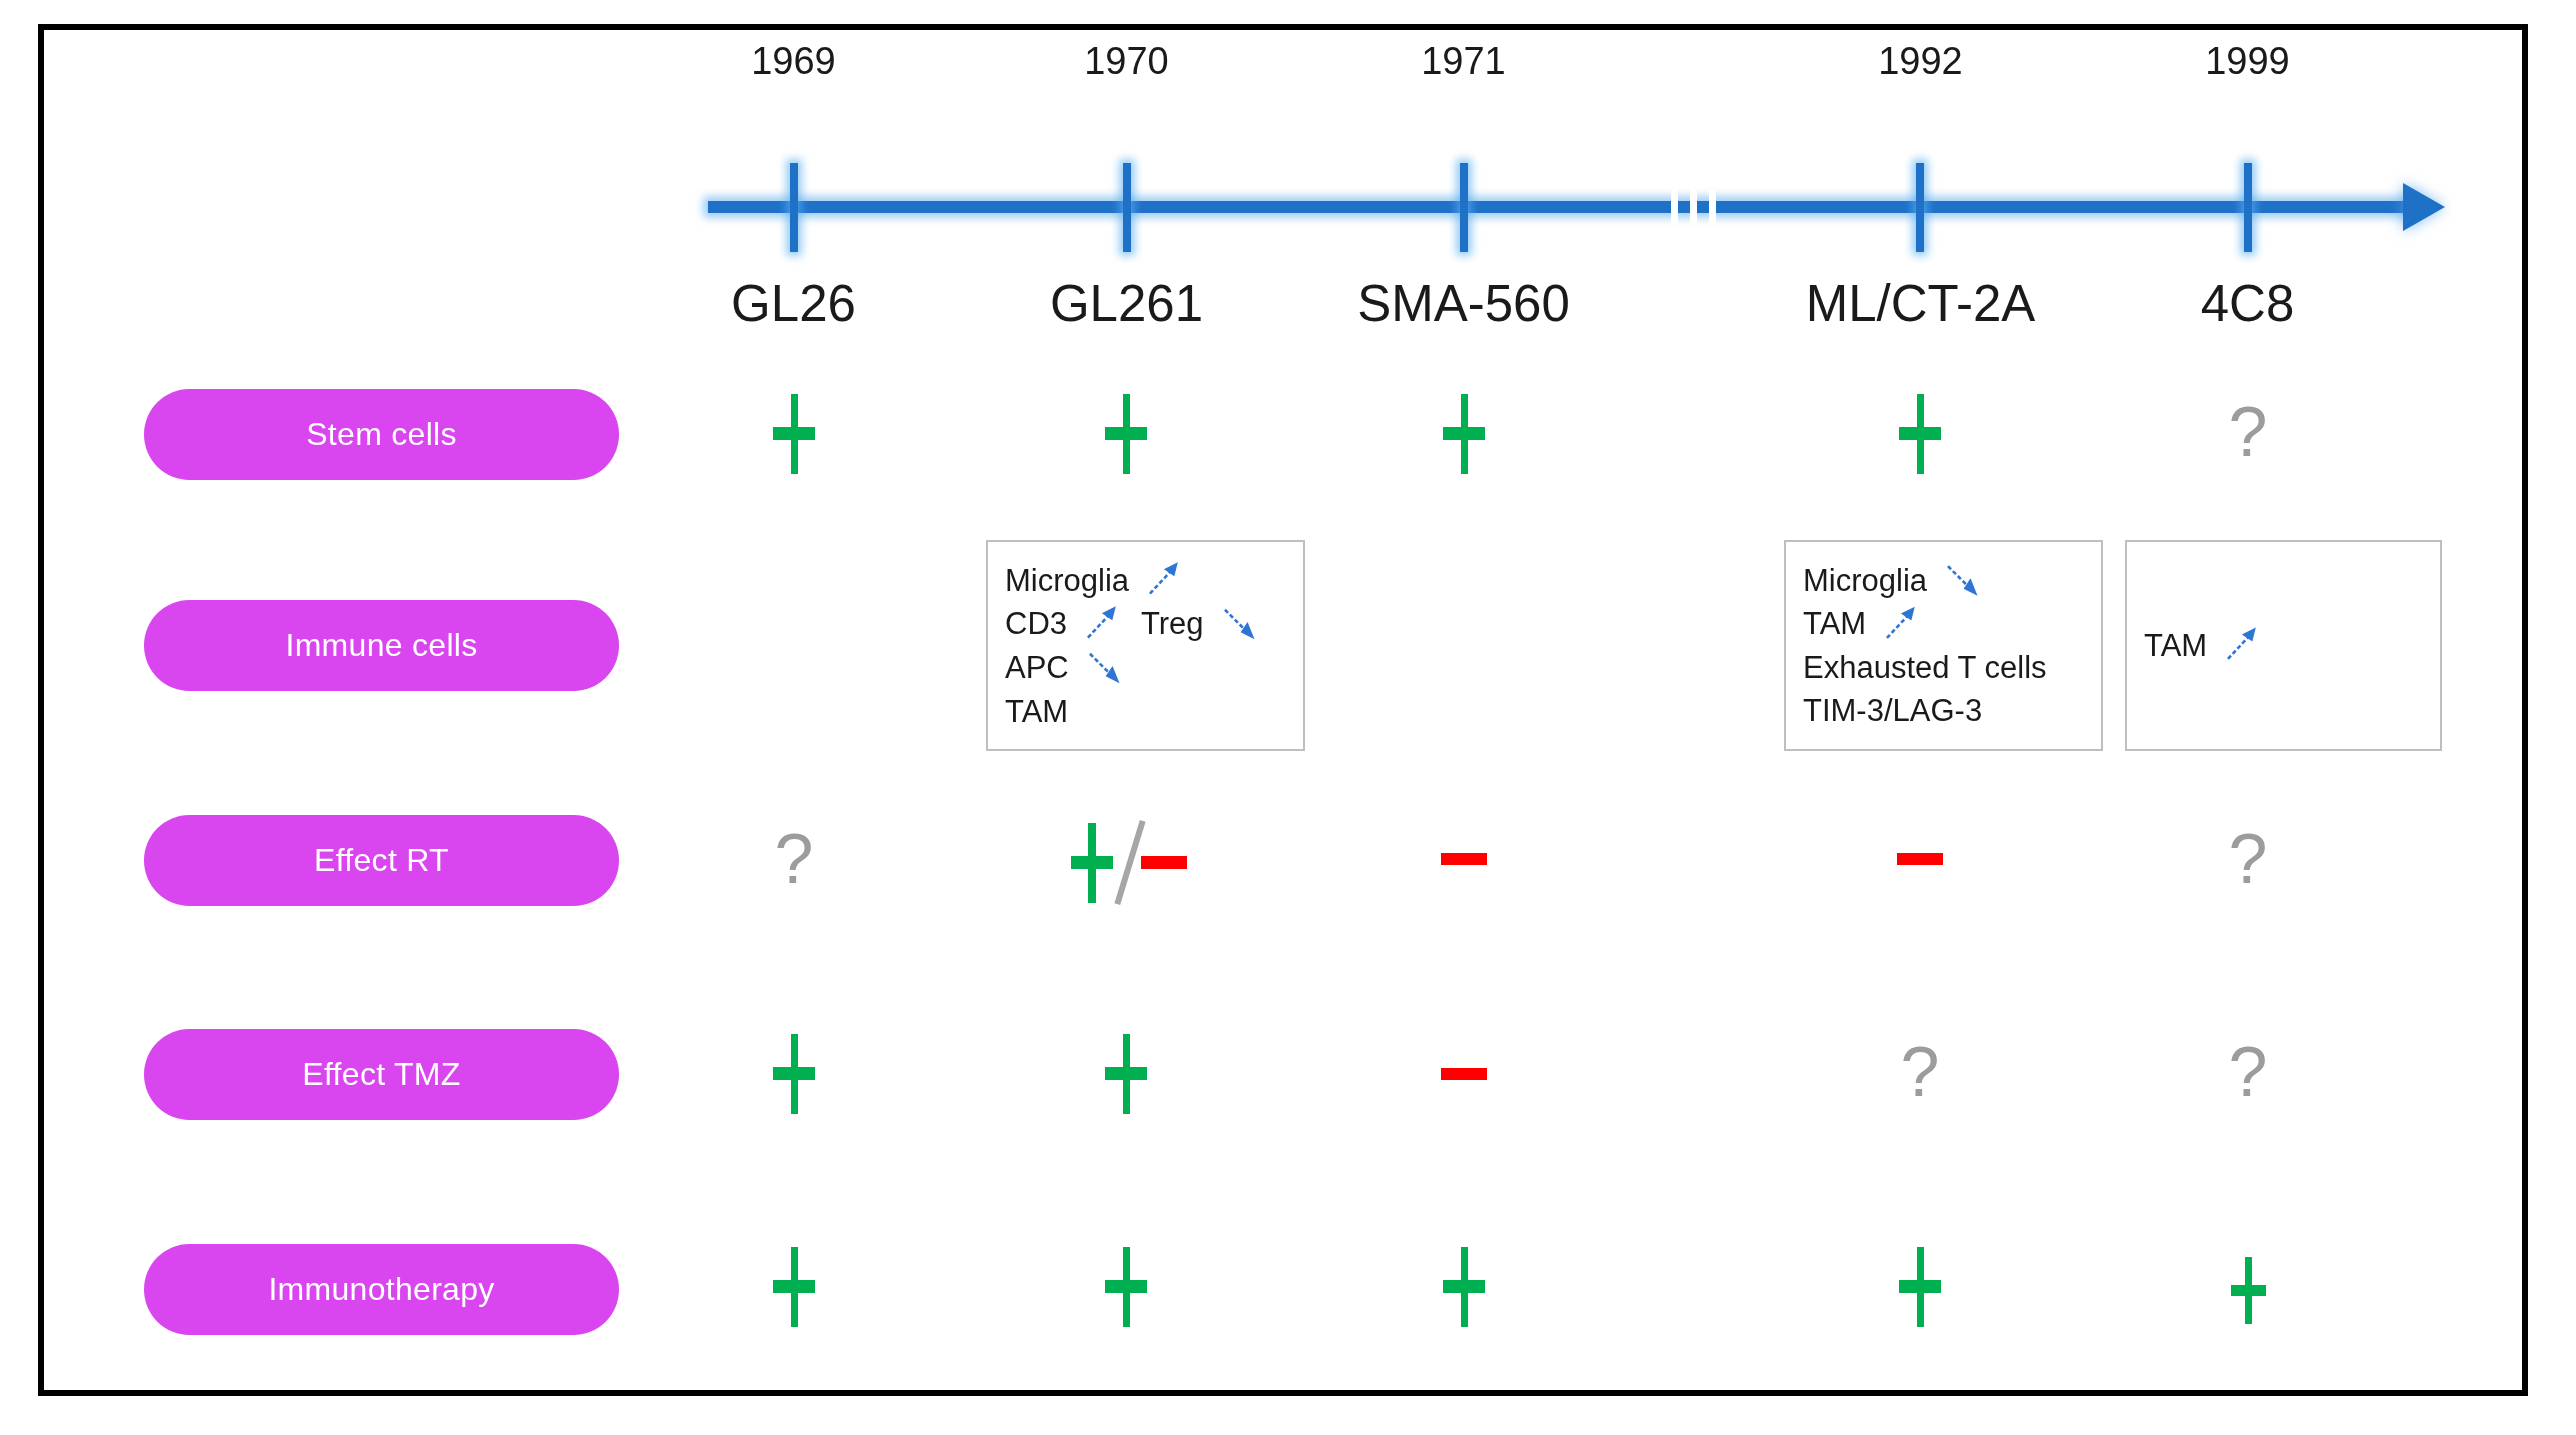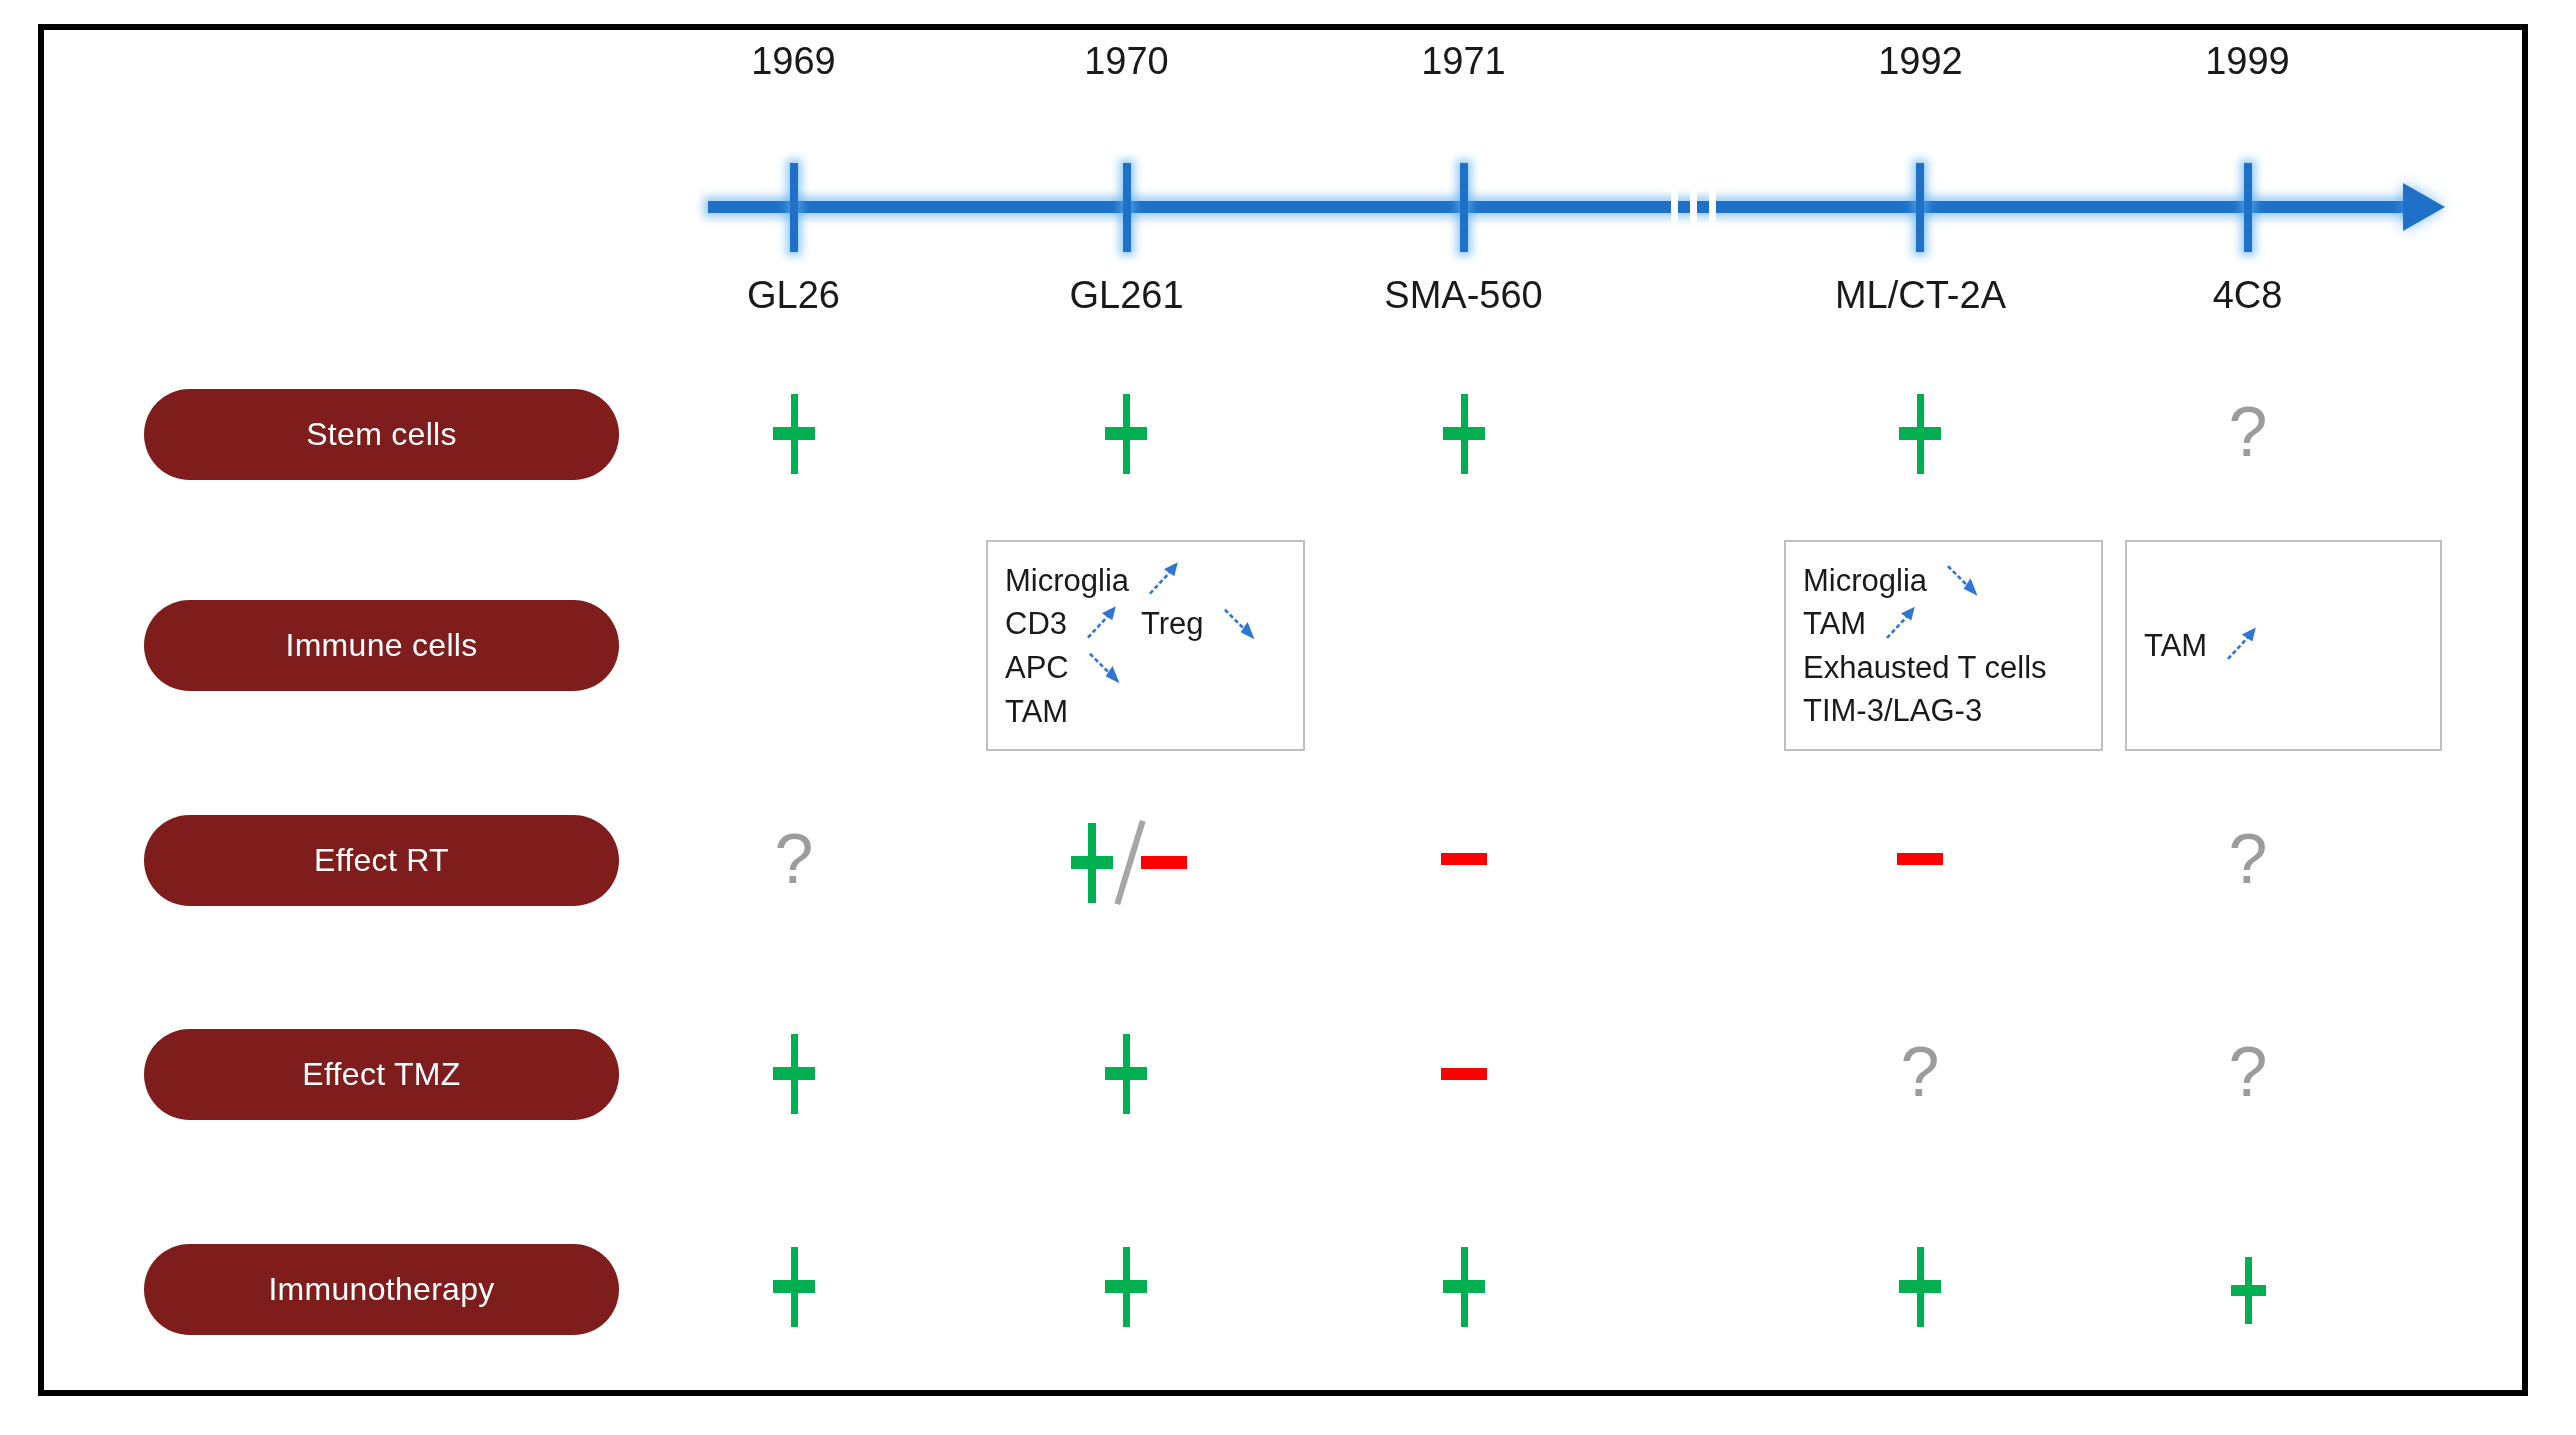--- a/index.html
+++ b/index.html
@@ -74,31 +74,31 @@
     width: 247px;
     text-align: center;
     font-size: 38px;
     color: #1a1a1a;
   }
   .tl-name {
     position: absolute;
     top: 274px;
     width: 285px;
     text-align: center;
-    font-size: 38px;
+    font-size: 51px;
     color: #1a1a1a;
   }
 
   
   .pill {
     position: absolute;
     left: 144px;
     width: 475px;
     height: 91px;
-    background: #7f1d1d;
+    background: #d946ef;
     border-radius: 46px;
     color: #ffffff;
     font-size: 32px;
     display: flex;
     align-items: center;
     justify-content: center;
     letter-spacing: 0.3px;
   }
 
   

